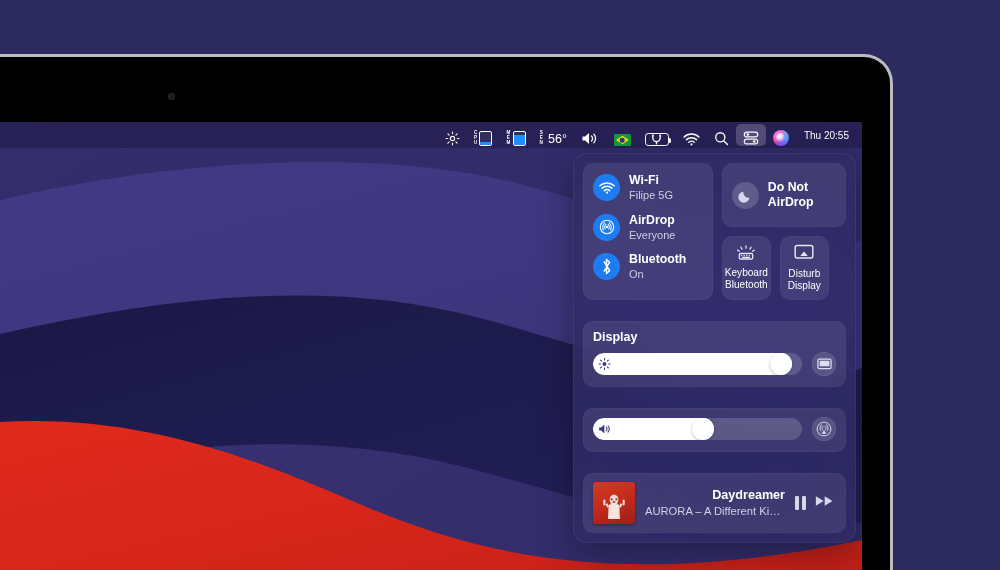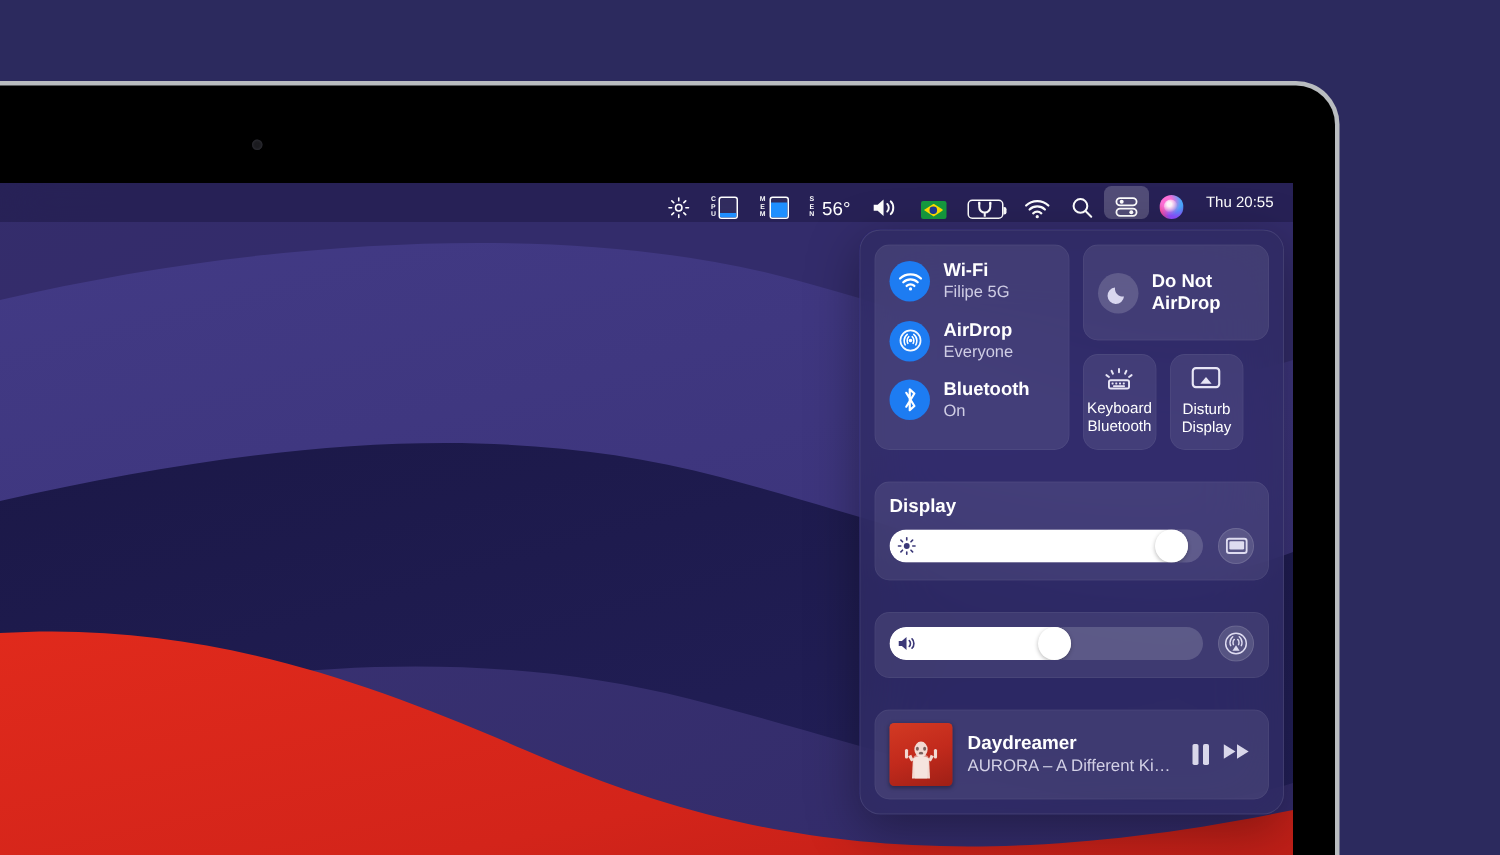--- a/index.html
+++ b/index.html
@@ -194,21 +194,21 @@
     z-index: 2; display:flex; align-items:center;
   }
   .rnd-btn {
     width: 24px; height: 24px; border-radius: 50%;
     background: rgba(255,255,255,0.13);
     box-shadow: inset 0 0 0 .6px rgba(255,255,255,0.12);
     display:flex; align-items:center; justify-content:center; flex:none;
   }
 
   
-  #np { padding: 9px 10px; display: flex; align-items: center; gap: 10px; }
+  #np { padding: 9px 10px; display: flex; align-items: center; gap: 10px; text-align: right; }
   .art {
     width: 42px; height: 42px; border-radius: 3px; flex: none;
     position: relative; overflow: hidden;
     background: linear-gradient(160deg,#d33a23 0%,#c22a1c 50%,#9e1f16 100%);
     box-shadow: 0 1px 3px rgba(0,0,0,.35);
   }
   .art .fig {
     position:absolute; left:50%; top:54%; transform:translate(-50%,-50%);
     width: 30px; height: 30px;
   }

